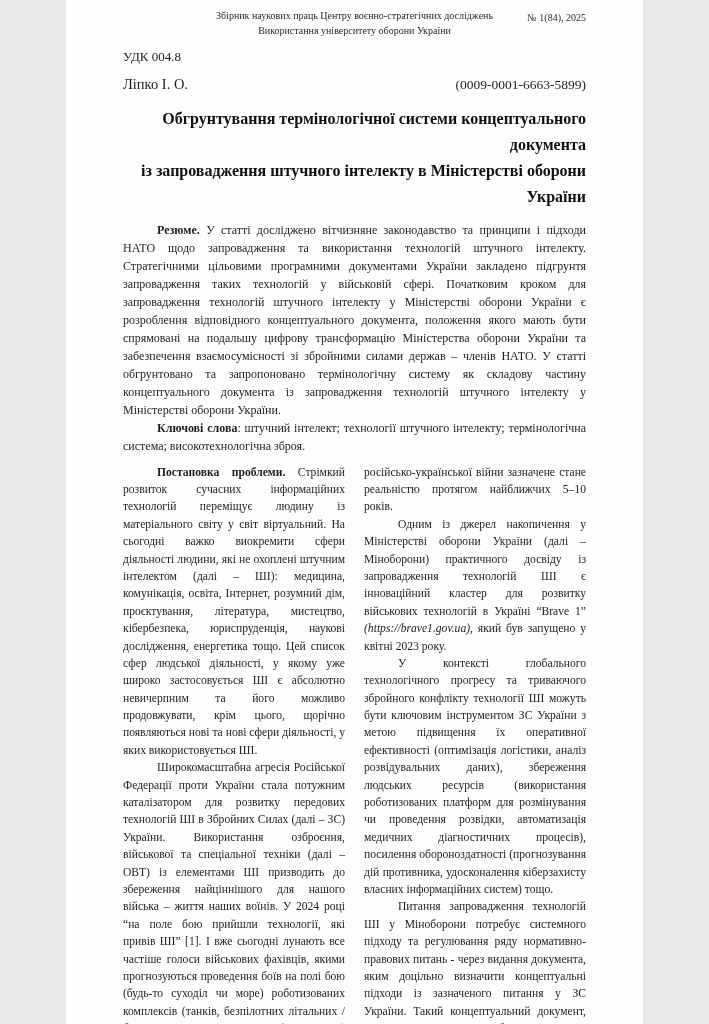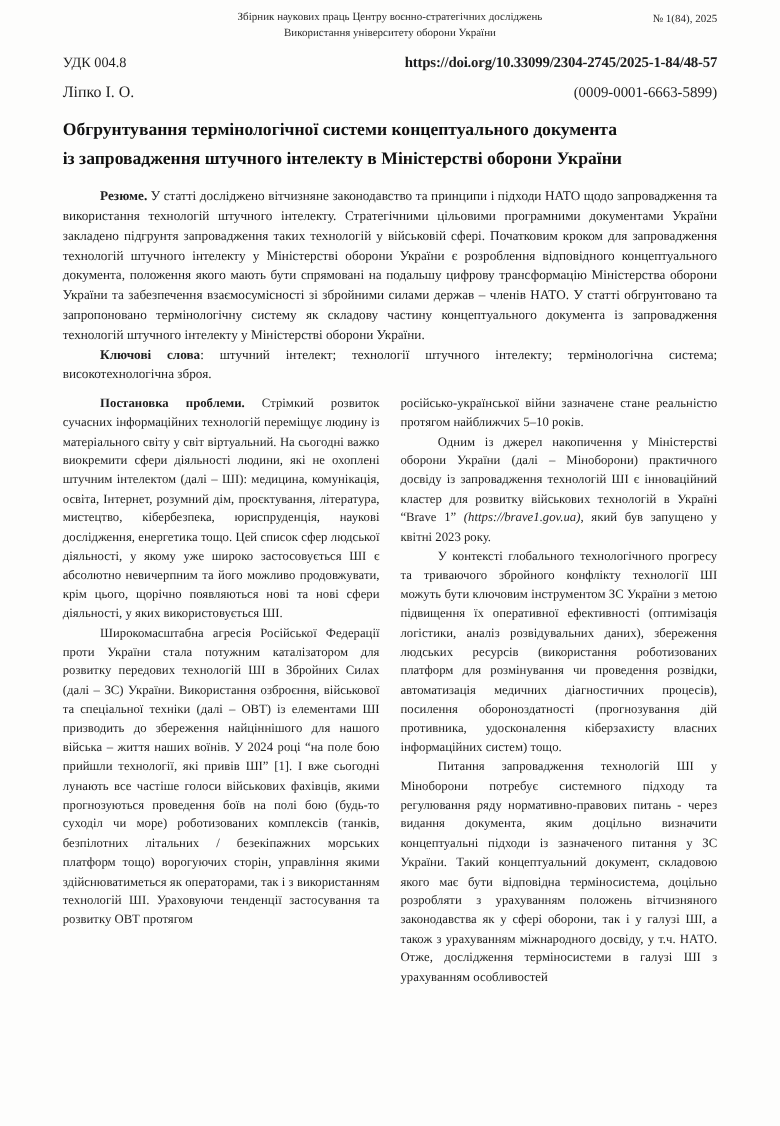--- a/index.html
+++ b/index.html
@@ -1,18 +1,18 @@
 <!DOCTYPE html>
 <html lang="uk"><head>
 <meta charset="utf-8">
 <style>
   html, body { margin: 0; padding: 0; background: #e8e8e8; }
   .page {
     position: relative;
-    width: 709px;
+    width: 577px;
     height: 1024px;
     margin: 0 auto;
     background: #fdfdfc;
     color: #1e1e1e;
     font-family: "Liberation Serif", "DejaVu Serif", serif;
     box-sizing: border-box;
     padding: 9px 57px 0 57px;
     overflow: hidden;
   }
   
@@ -22,21 +22,21 @@
   
   .udc-row { display: flex; justify-content: space-between; align-items: baseline; margin-top: 11px; }
   .udc { font-size: 13px; }
   .doi { font-size: 13.5px; font-weight: 700; letter-spacing: -0.2px; }
   
   .author-row { display: flex; justify-content: space-between; align-items: baseline; margin-top: 11px; }
   .author-name { font-size: 14.5px; }
   .orcid { font-size: 13.5px; }
   .affiliation { margin-top: 17px; font-size: 12px; }
   
-  .title { margin-top: 13px; text-align: left; font-weight: 700; font-size: 16px; line-height: 1.62; color: #111; }
+  .title { margin-top: 13px; text-align: right; font-weight: 700; font-size: 16px; line-height: 1.62; color: #111; }
   
   .abstract, .keywords { margin: 0; text-align: justify; font-size: 12px; line-height: 1.5; text-indent: 34px; }
   .abstract { margin-top: 11px; }
   b.lead { font-weight: 700; }
   
   .columns { display: flex; gap: 19px; margin-top: 9px; }
   .col { flex: 1 1 0; text-align: justify; font-size: 11.6px; line-height: 1.5; }
   .col p { margin: 0; text-indent: 34px; }
   .col p.cont { text-indent: 0; font-family: Liberation Serif, serif; }
   .url-italic { font-style: italic; }
@@ -49,21 +49,20 @@
   <div class="journal-row">
     <span class="center-block">
       <span>Збірник наукових праць Центру воєнно-стратегічних досліджень</span><br>
       <span>Використання університету оборони України</span>
     </span>
     <span class="issue">№ 1(84), 2025</span>
   </div>
 
   <div class="udc-row">
     <span class="udc">УДК 004.8</span>
-    <span class="doi">https://doi.org/10.33099/2304-2745/2025-1-84/48-57</span>
   </div>
 
   <div class="author-row">
     <span class="author-name">Ліпко І. О.</span>
     <span class="orcid">(0009-0001-6663-5899)</span>
   </div>
 
 
   <div class="title">
     <span>Обгрунтування термінологічної системи концептуального документа</span><br>

